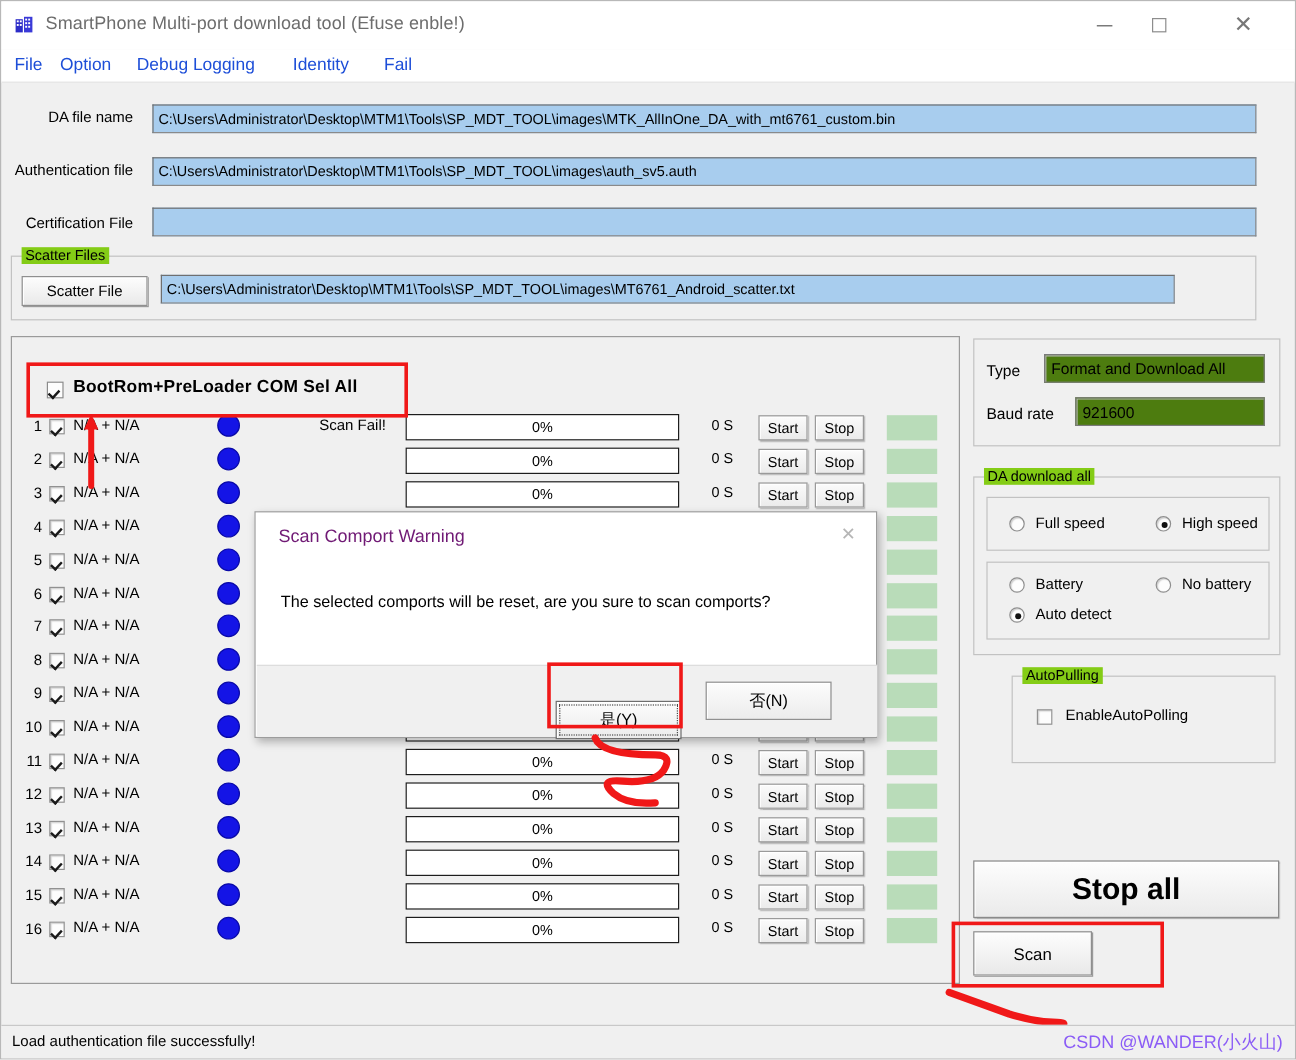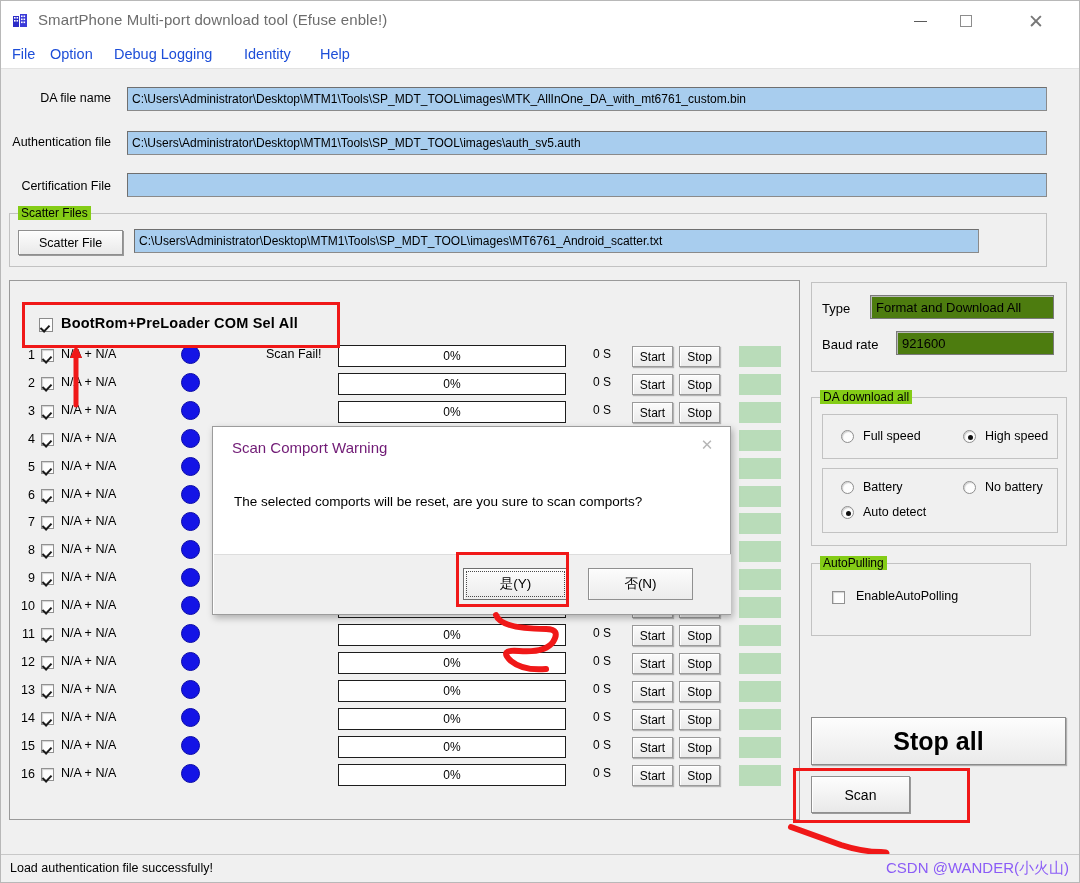--- a/index.html
+++ b/index.html
@@ -223,21 +223,21 @@
     background: #f0f0f0; border-top: 1px solid #dddddd;
   }
   .dlgbtn {
     position: absolute; top: 13px; width: 105px; height: 32px;
     background: linear-gradient(#fcfcfc, #ececec);
     border: 1px solid #909090;
     box-shadow: inset 1px 1px 0 #ffffff;
     font-size: 13.5px; color: #000;
     display: flex; align-items: center; justify-content: center;
   }
-  #dlg-yes { left: 249px; border: 1px solid #6d6d6d; outline: 1px dotted #4a4a4a; outline-offset: -4px; }
+  #dlg-yes { left: 249px; border: 1px solid #6d6d6d; outline: 1px dotted #4a4a4a; outline-offset: -4px; margin-top: 16px; }
   #dlg-no  { left: 374px; }
 
   
   #statusbar {
     position: absolute; left: 0; bottom: 0; width: 1080px; height: 28px;
     background: #f0f0f0; border-top: 1px solid #c8c8c8;
   }
   #status-text {
     position: absolute; left: 9px; top: 6px;
     font-size: 12.5px; color: #000; white-space: nowrap;
@@ -284,21 +284,21 @@
     <div class="wbtn" id="btn-close">
       <span style="font-size:19px;color:#777;">✕</span>
     </div>
   </div>
 
   <div id="menubar">
     <div class="menu-item" style="left:8px;">File</div>
     <div class="menu-item" style="left:46px;">Option</div>
     <div class="menu-item" style="left:110px;">Debug Logging</div>
     <div class="menu-item" style="left:240px;">Identity</div>
-    <div class="menu-item" style="left:316px;">Help</div>
+    <div class="menu-item" style="left:316px;">Fail</div>
   </div>
 
   <div class="flabel" style="left:0px; top:90px; width:110px;">DA file name</div>
   <div class="pathbox" style="left:126px; top:86px; width:920px;">C:\Users\Administrator\Desktop\MTM1\Tools\SP_MDT_TOOL\images\MTK_AllInOne_DA_with_mt6761_custom.bin</div>
 
   <div class="flabel" style="left:0px; top:134px; width:110px;">Authentication file</div>
   <div class="pathbox" style="left:126px; top:130px; width:920px;">C:\Users\Administrator\Desktop\MTM1\Tools\SP_MDT_TOOL\images\auth_sv5.auth</div>
 
   <div class="flabel" style="left:0px; top:178px; width:110px;">Certification File</div>
   <div class="pathbox" style="left:126px; top:172px; width:920px;"></div>
@@ -482,21 +482,21 @@
     <div class="group" style="left:10px; top:70px; width:236px; height:65px;">
       <span class="radio" style="left:18px; top:12px;"></span>
       <span class="rlabel" style="left:40px; top:11px;">Battery</span>
       <span class="radio" style="left:140px; top:12px;"></span>
       <span class="rlabel" style="left:162px; top:11px;">No battery</span>
       <span class="radio on" style="left:18px; top:37px;"></span>
       <span class="rlabel" style="left:40px; top:36px;">Auto detect</span>
     </div>
   </div>
 
-  <div class="group" style="left:810px; top:562px; width:220px; height:73px;">
+  <div class="group" style="left:842px; top:562px; width:220px; height:73px;">
     <span class="gtitle">AutoPulling</span>
     <span class="cbx" style="left:20px; top:27px;"></span>
     <span class="rlabel" style="left:44px; top:25px;">EnableAutoPolling</span>
   </div>
 
   <div class="bigbtn" style="top:716px;">Stop all</div>
   <div class="winbtn" style="left:810px; top:775px; width:99px; height:37px; font-size:14px;">Scan</div>
 
   <div id="dialog">
     <div id="dlg-title">Scan Comport Warning</div>

